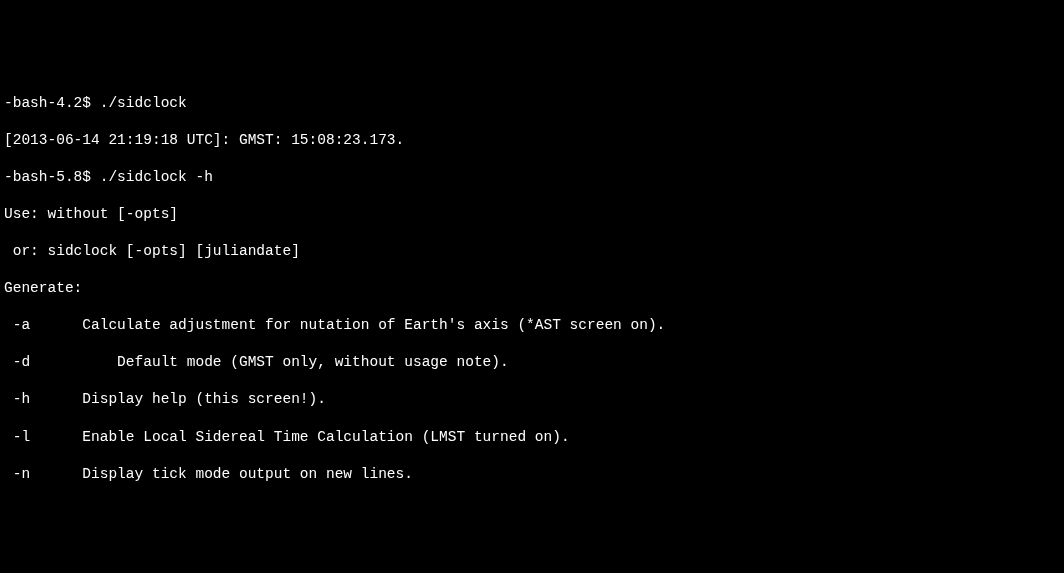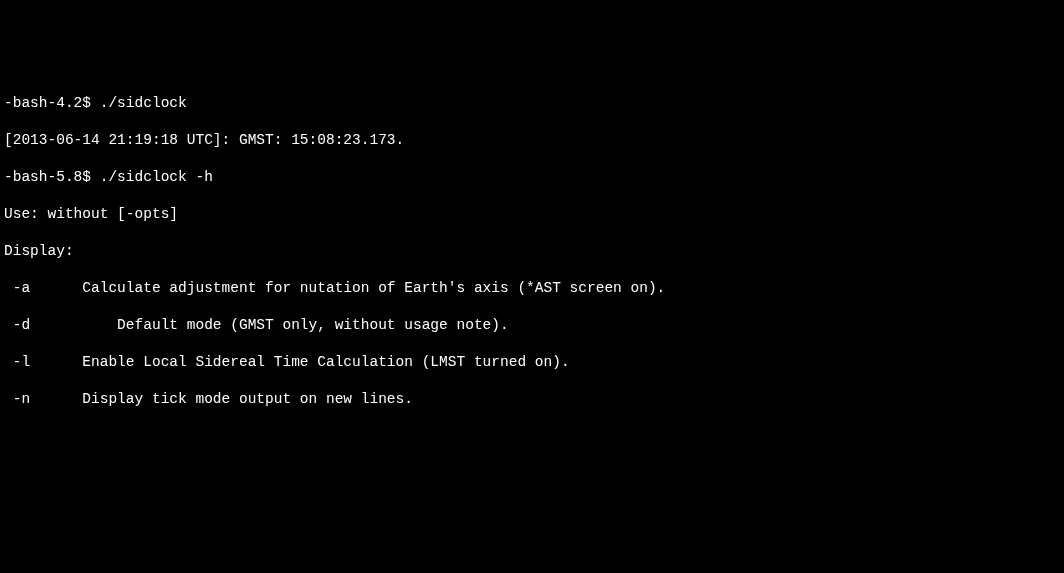--- a/index.html
+++ b/index.html
@@ -31,23 +31,25 @@
 </head>
 <body>
 
 
 
 <div class="terminal-output">
 <span class="line">-bash-4.2$ ./sidclock</span>
 <span class="line">[2013-06-14 21:19:18 UTC]: GMST: 15:08:23.173.</span>
 <span class="line">-bash-5.8$ ./sidclock -h</span>
 <span class="line">Use: without [-opts]</span>
-<span class="line">Display:</span>
+<span class="line"> or: sidclock [-opts] [juliandate]</span>
+<span class="line">Generate:</span>
 <span class="line"> -a      Calculate adjustment for nutation of Earth's axis (*AST screen on).</span>
 <span class="line"> -d          Default mode (GMST only, without usage note).</span>
+<span class="line"> -h      Display help (this screen!).</span>
 <span class="line"> -l      Enable Local Sidereal Time Calculation (LMST turned on).</span>
 <span class="line"> -n      Display tick mode output on new lines.</span>
 
 
 
 
 
 
 
 

